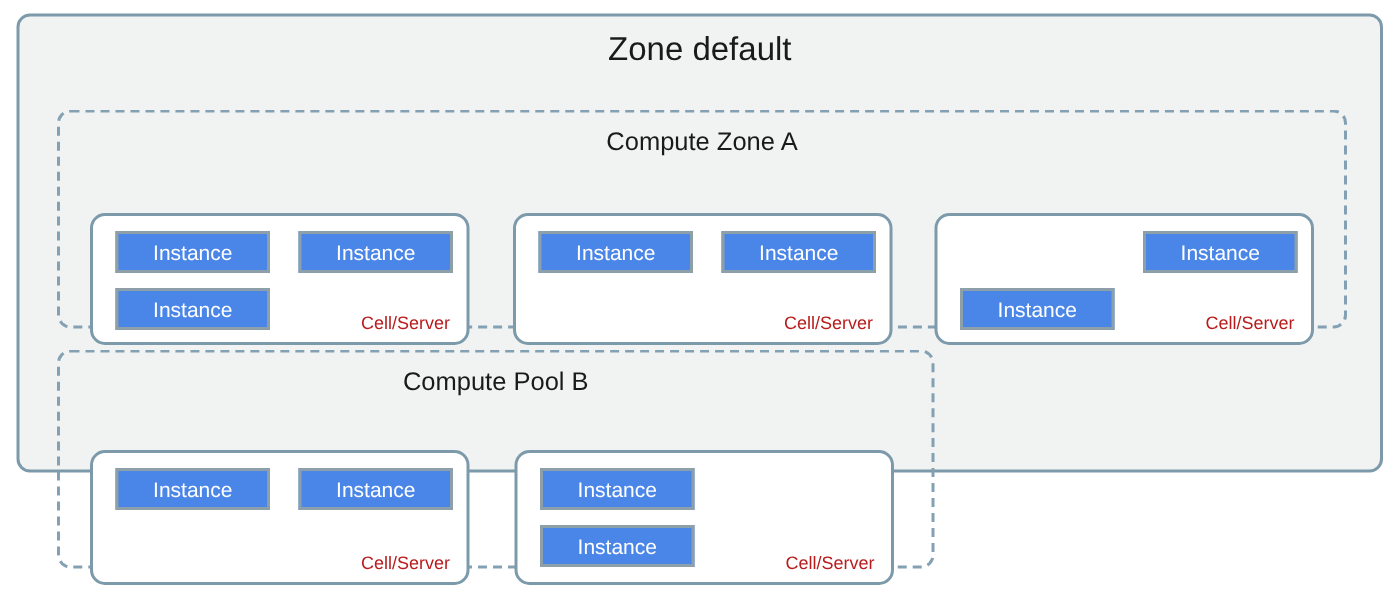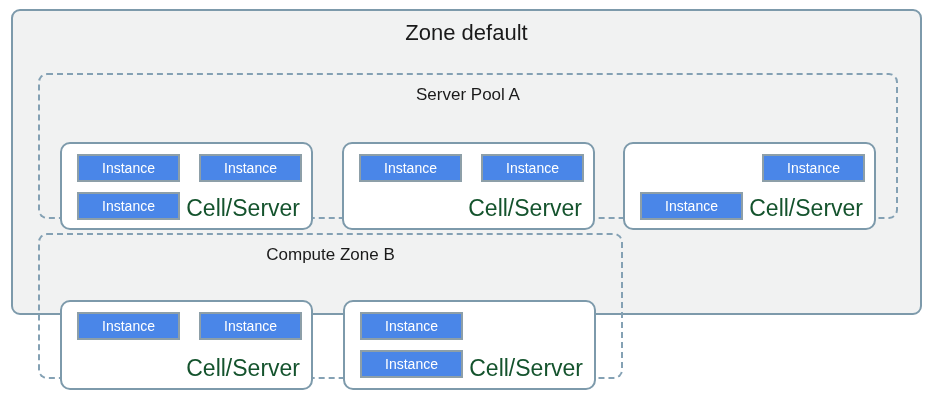--- a/index.html
+++ b/index.html
@@ -42,31 +42,31 @@
 
   .instance{position:absolute;width:103px;height:28px;
     background:var(--instance-fill);border:2px solid var(--instance-border);
     color:var(--instance-text);font-size:14px;
     display:flex;align-items:center;justify-content:center;}
   .slot-tl{left:15px;top:10px;}
   .slot-tr{left:137px;top:10px;}
   .slot-bl{left:15px;top:48px;}
 
   .cell-label{position:absolute;right:11px;bottom:6px;
-    font-size:23px;color:#14532d;white-space:nowrap;}
+    font-size:12px;color:#b91c1c;white-space:nowrap;}
 </style>
 </head>
 <body>
 
 <div class="stage">
   <div class="zone">
     <div class="zone-title">Zone default</div>
 
     <div class="pool pool-a">
-      <div class="pool-title">Server Pool A</div>
+      <div class="pool-title">Compute Zone A</div>
 
       <div class="cell cell-a1">
         <div class="instance slot-tl">Instance</div>
         <div class="instance slot-tr">Instance</div>
         <div class="instance slot-bl">Instance</div>
         <div class="cell-label">Cell/Server</div>
       </div>
 
       <div class="cell cell-a2">
         <div class="instance slot-tl">Instance</div>
@@ -75,21 +75,21 @@
       </div>
 
       <div class="cell cell-a3">
         <div class="instance slot-tr">Instance</div>
         <div class="instance slot-bl">Instance</div>
         <div class="cell-label">Cell/Server</div>
       </div>
     </div>
 
     <div class="pool pool-b">
-      <div class="pool-title">Compute Zone B</div>
+      <div class="pool-title">Compute Pool B</div>
 
       <div class="cell cell-b1">
         <div class="instance slot-tl">Instance</div>
         <div class="instance slot-tr">Instance</div>
         <div class="cell-label">Cell/Server</div>
       </div>
 
       <div class="cell cell-b2">
         <div class="instance slot-tl">Instance</div>
         <div class="instance slot-bl">Instance</div>

